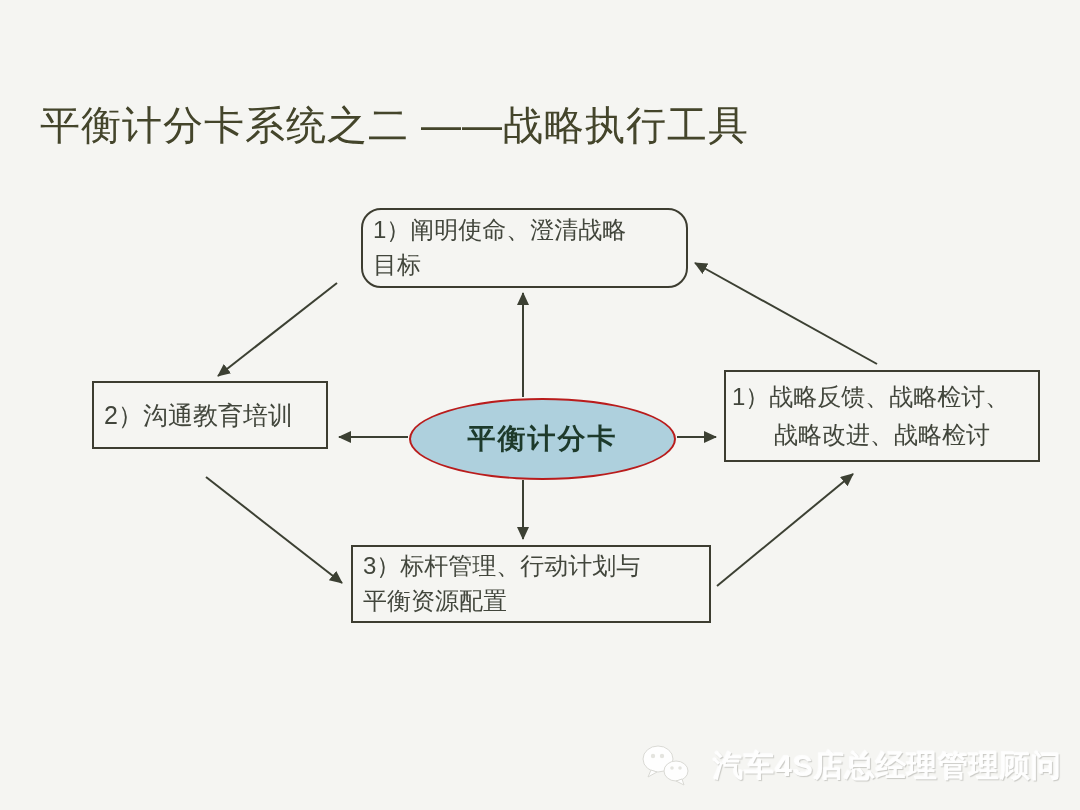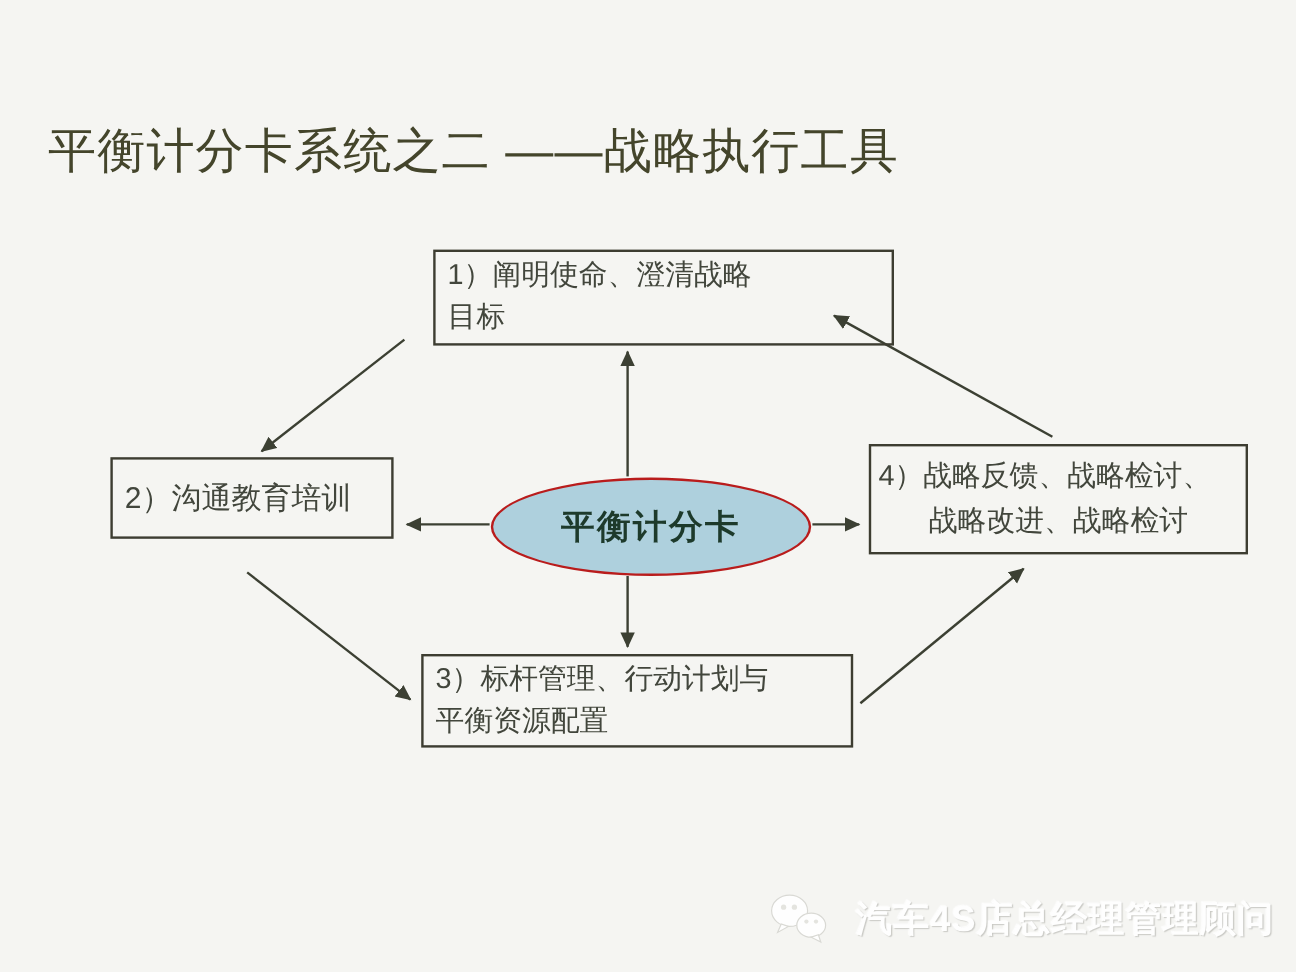--- a/index.html
+++ b/index.html
@@ -41,21 +41,21 @@
     color: #42463c;
     font-size: 24px;
     line-height: 1.45;
     padding: 5px 10px;
     display: flex;
     flex-direction: column;
     justify-content: center;
   }
   .node-box .line { text-align: left; white-space: nowrap; }
   .node-box .line.centered { text-align: center; }
-  .box-1 { left: 361px; top: 208px; width: 384px; height: 80px; }
+  .box-1 { left: 361px; top: 208px; width: 327px; height: 80px; border-radius: 20px; }
   .box-2 { left: 92px;  top: 381px; width: 236px; height: 68px; line-height: 1.7; font-size: 25px; }
   .box-3 { left: 351px; top: 545px; width: 360px; height: 78px; }
   .box-4 { left: 724px; top: 370px; width: 316px; height: 92px; padding: 5px 6px; line-height: 1.6; }
   .center-ellipse {
     position: absolute;
     left: 409px;
     top: 398px;
     width: 267px;
     height: 82px;
     box-sizing: border-box;
@@ -119,21 +119,21 @@
   <div class="node-box box-2">
     <div class="line">2）沟通教育培训</div>
   </div>
 
   <div class="node-box box-3">
     <div class="line">3）标杆管理、行动计划与</div>
     <div class="line">平衡资源配置</div>
   </div>
 
   <div class="node-box box-4">
-    <div class="line">4）战略反馈、战略检讨、</div>
+    <div class="line">1）战略反馈、战略检讨、</div>
     <div class="line centered">战略改进、战略检讨</div>
   </div>
 
   <div class="center-ellipse">
     <span>平衡计分卡</span>
   </div>
 
   <div class="watermark">
     <svg class="watermark-icon" viewBox="0 0 56 48" xmlns="http://www.w3.org/2000/svg">
       <g fill="#ffffff" stroke="#d8d8d3" stroke-width="1">

